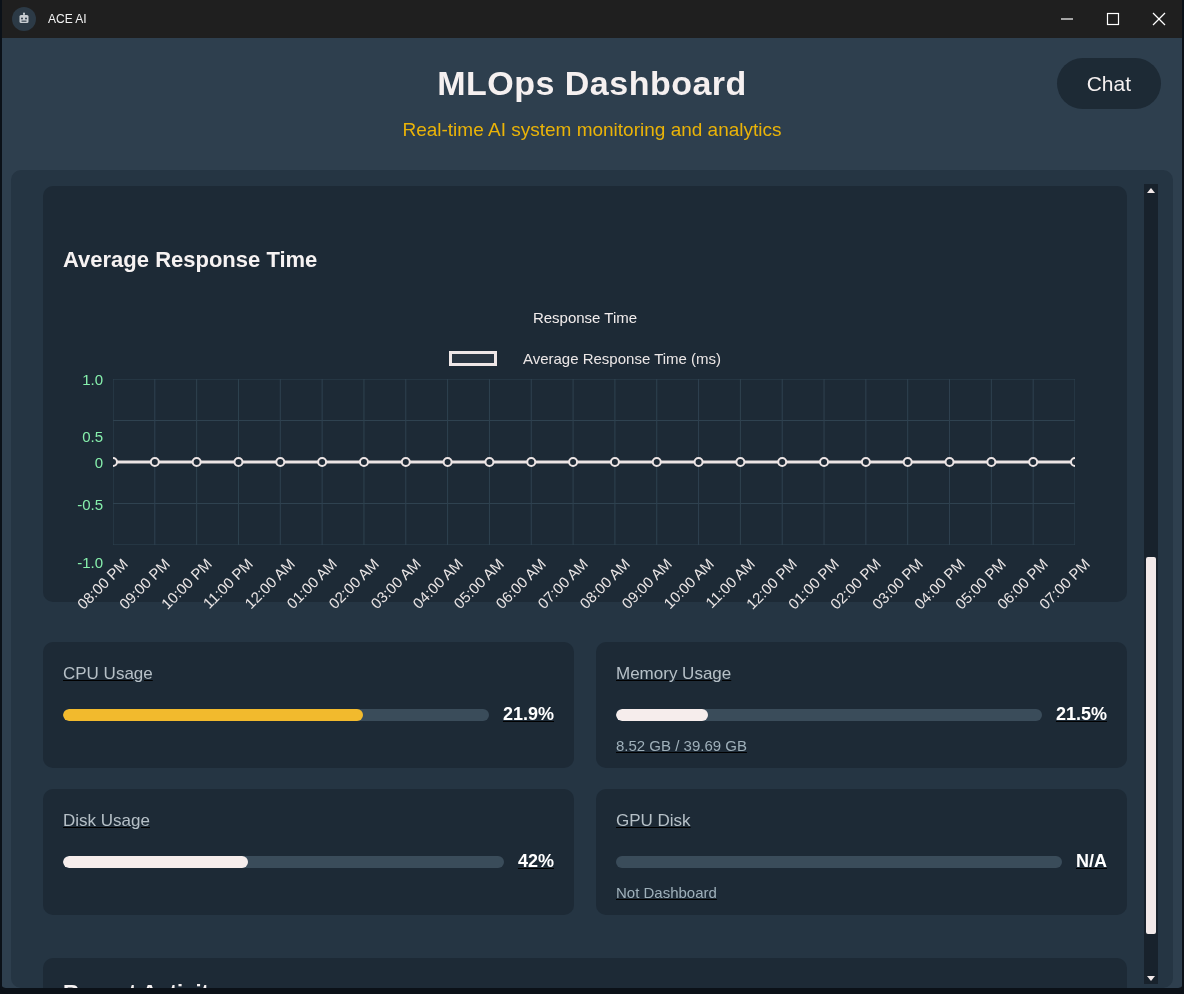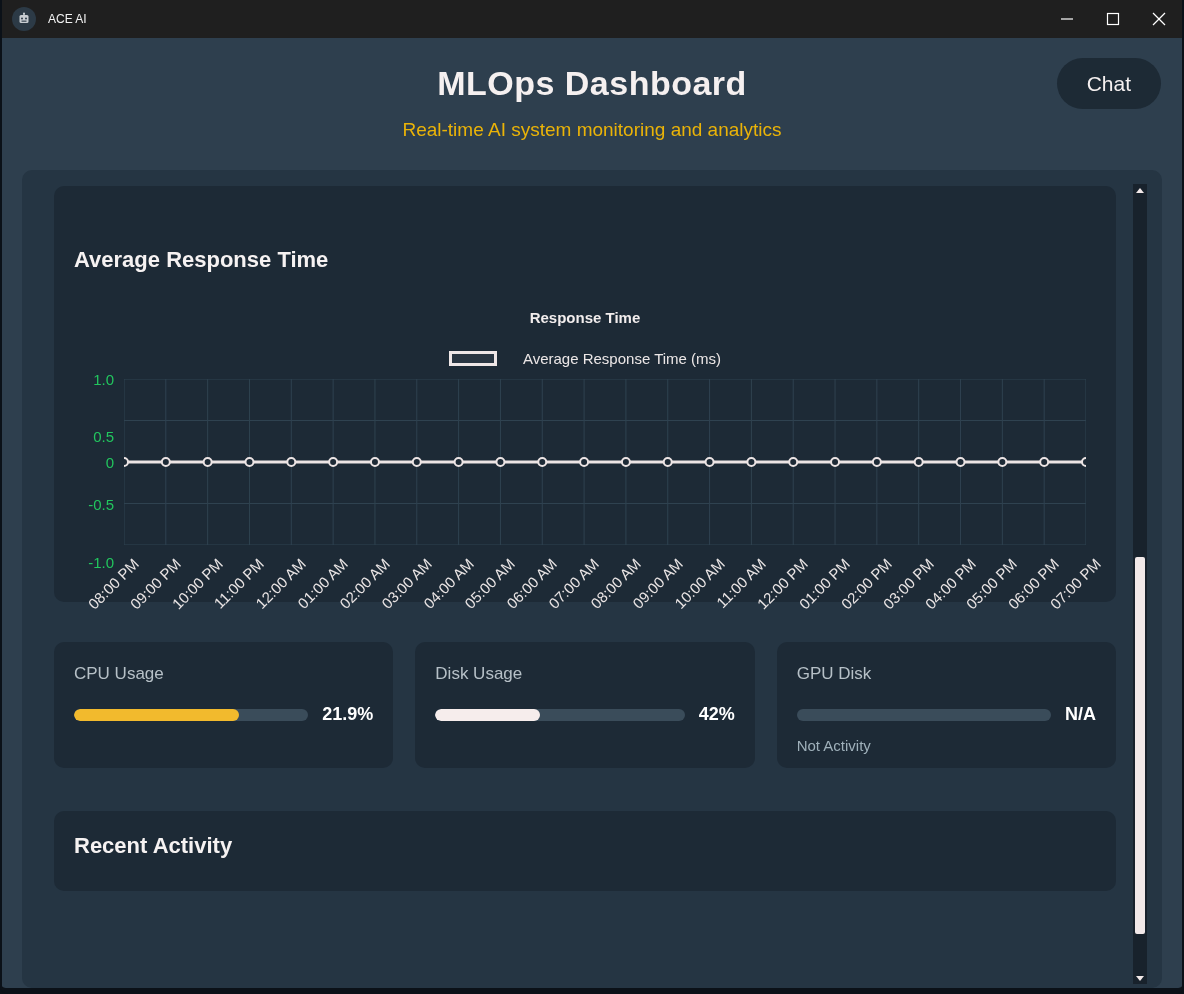--- a/index.html
+++ b/index.html
@@ -7,44 +7,44 @@
   .window { width:1184px; height:994px; display:flex; flex-direction:column; border-bottom:6px solid #0b1118; border-left:2px solid #0b1118; border-right:2px solid #0b1118; border-radius:0 0 8px 8px; overflow:hidden; }
 
   
   .titlebar { height:38px; background:#1f1f1f; display:flex; align-items:center; flex:0 0 auto; }
   .tb-icon { width:24px; height:24px; border-radius:50%; background:#2c3a46; margin-left:10px; display:flex; align-items:center; justify-content:center; }
   .tb-title { color:#f2f2f2; font-size:12px; margin-left:12px; }
   .tb-spacer { flex:1; }
   .tb-btn { width:46px; height:38px; display:flex; align-items:center; justify-content:center; background:transparent; border:none; cursor:pointer; }
 
   
-  .app { flex:1; background:#2e3f4e; position:relative; padding:0 20px; }
+  .app { flex:1; background:#2e3f4e; position:relative; padding:0 9px; }
   .header { height:132px; text-align:center; padding-top:26px; }
   .header h1 { color:#f5f0f0; font-size:34px; font-weight:700; letter-spacing:0.5px; }
   .header p { color:#eab308; font-size:19px; margin-top:16px; font-weight:400; }
   .chat-btn { position:absolute; top:20px; right:21px; background:#1d2a35; color:#f5f0f0; border:none; border-radius:26px; height:51px; padding:0 30px; font-size:21px; font-family:inherit; cursor:pointer; }
 
   
   .panel { position:relative; height:818px; background:#253543; border-radius:10px; padding:16px 46px 0 32px; overflow:hidden; }
   .card { background:#1d2a36; border-radius:10px; }
 
   
   .chart-card { height:416px; padding:22px 20px 0 20px; }
   .chart-card-title { color:#f6f2f2; font-size:22px; font-weight:700;margin-top:39px; }
-  .chart-title { text-align:center; color:#f2eded; font-size:15px; font-weight:700; margin-top:36px; }
+  .chart-title { text-align:center; color:#f2eded; font-size:15px; font-weight:400; margin-top:36px; }
   .legend { display:flex; align-items:center; justify-content:center; gap:26px; margin-top:24px; }
   .legend-box { width:48px; height:15px; border:3px solid #efe7e7; background:#2a3642; }
   .legend-label { color:#ece7e7; font-size:15px; }
   .plot-wrap { position:relative; height:166px; margin:12px 14px 0 50px; }
-  .ytick { position:absolute; right:calc(100% + 10px); width:40px; text-align:right; color:#22c55e; font-size:15px; transform:translateY(-50%); }
+  .ytick { position:absolute; right:calc(100% + 10px); width:40px; text-align:right; color:#86efac; font-size:15px; transform:translateY(-50%); }
   .xlabels { position:relative; height:86px; margin:0 14px 0 50px; }
   .xlabel { position:absolute; top:10px; color:#e9e4e4; font-size:15px; white-space:nowrap; transform:translateX(-100%) rotate(-45deg); transform-origin:top right; }
 
   
-  .metric-grid { display:grid; grid-template-columns:1fr 1fr 1fr; column-gap:22px; row-gap:21px; margin-top:40px; }
+  .metric-grid { display:grid; grid-template-columns:1fr 1fr; column-gap:22px; row-gap:21px; margin-top:40px;text-decoration:underline; }
   .metric-card { height:126px; padding:22px 20px; }
   .metric-title { color:#b6c0c7; font-size:17px; }
   .bar-row { display:flex; align-items:center; gap:14px; margin-top:20px; }
   .bar-track { flex:1; height:12px; border-radius:6px; background:#3a4c5a; overflow:hidden; }
   .bar-fill { height:100%; border-radius:6px; width:0; }
   .metric-value { color:#ffffff; font-size:18px; font-weight:700; white-space:nowrap; }
   .metric-sub { color:#9fb0ba; font-size:15px; margin-top:12px; min-height:18px; }
 
   
   .activity-card { margin-top:43px; height:80px; padding:22px 20px; }
@@ -205,41 +205,51 @@
           <div class="metric-title">CPU Usage</div>
           <div class="bar-row">
             <div class="bar-track">
                 <div class="bar-fill" style="width: 70.5%; background: rgb(242, 186, 45);"></div>
               </div>
             <span class="metric-value">21.9%</span>
           </div>
           <div class="metric-sub"></div>
         </div>
 
+        <div class="card metric-card">
+          <div class="metric-title">Memory Usage</div>
+          <div class="bar-row">
+            <div class="bar-track">
+                <div class="bar-fill" style="width: 21.5%; background: rgb(246, 237, 236);"></div>
+              </div>
+            <span class="metric-value">21.5%</span>
+          </div>
+          <div class="metric-sub">8.52 GB / 39.69 GB</div>
+        </div>
 
         <div class="card metric-card">
           <div class="metric-title">Disk Usage</div>
           <div class="bar-row">
             <div class="bar-track">
                 <div class="bar-fill" style="width: 42%; background: rgb(246, 237, 236);"></div>
               </div>
             <span class="metric-value">42%</span>
           </div>
           <div class="metric-sub"></div>
         </div>
 
         <div class="card metric-card">
           <div class="metric-title">GPU Disk</div>
           <div class="bar-row">
             <div class="bar-track">
                 <div class="bar-fill" style="width: 0%; background: rgb(246, 237, 236);"></div>
               </div>
             <span class="metric-value">N/A</span>
           </div>
-          <div class="metric-sub">Not Activity</div>
+          <div class="metric-sub">Not Dashboard</div>
         </div>
       </div>
 
       <div class="card activity-card">
         <div class="activity-title">Recent Activity</div>
       </div>
 
       <div class="scrollbar">
         <div class="sb-arrow up">
           <svg width="8" height="5" viewBox="0 0 8 5">

